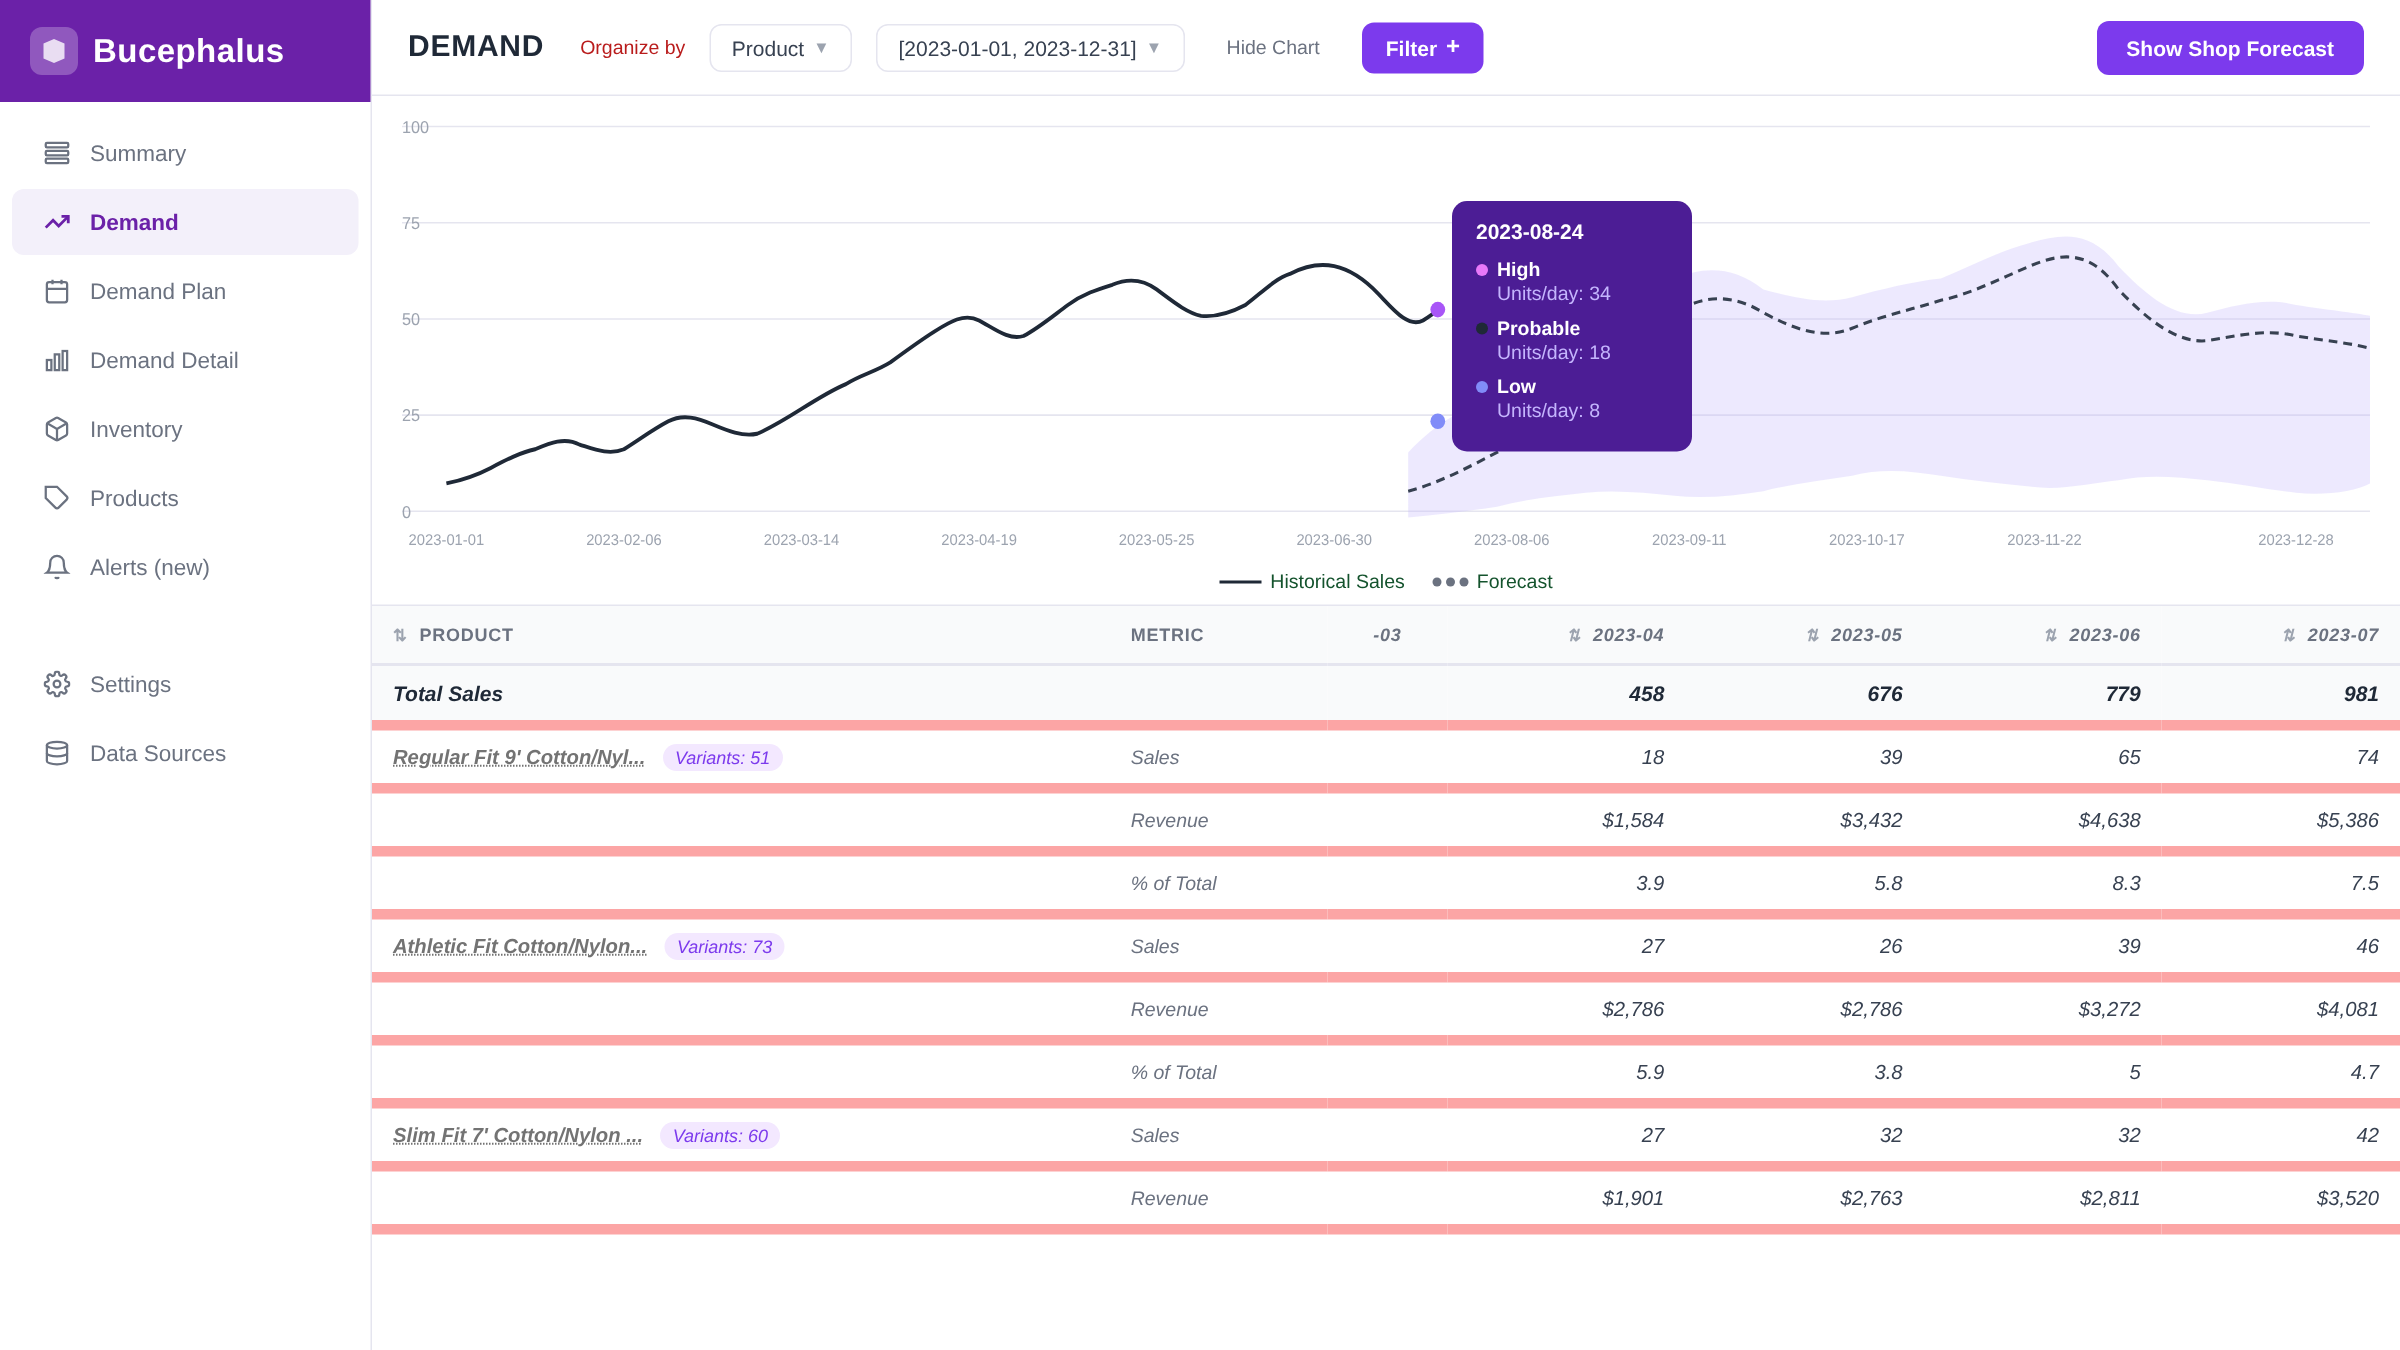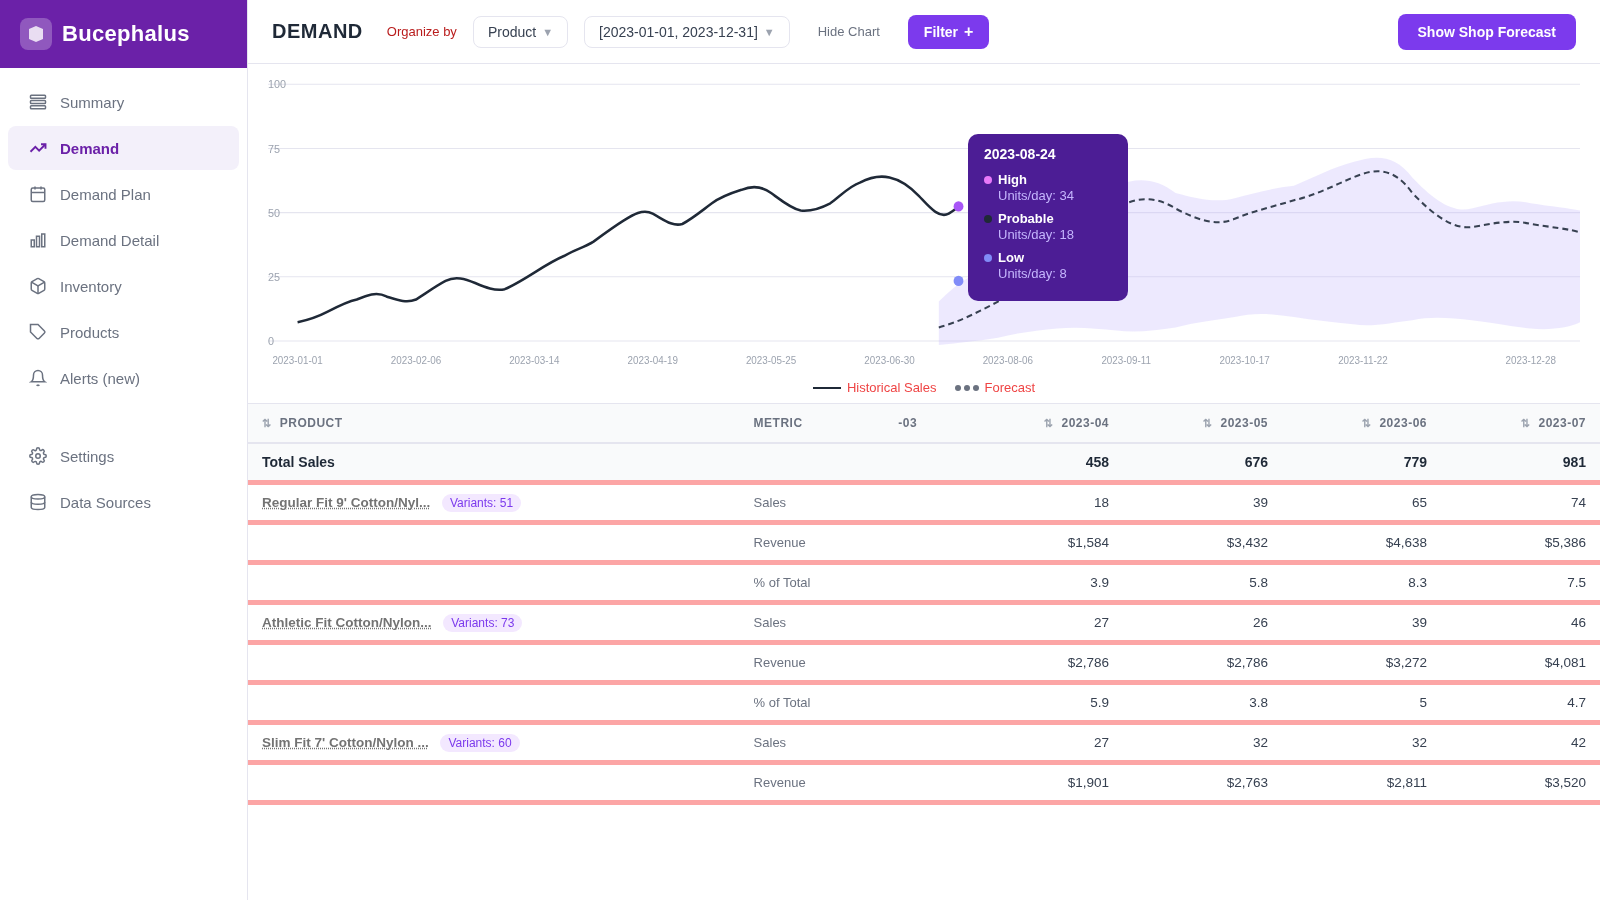--- a/index.html
+++ b/index.html
@@ -80,21 +80,21 @@
       flex-shrink: 0;
       position: relative;
       height: 340px;
       padding: 10px 20px 0 20px;
       background: #fff;
       border-bottom: 1px solid #e5e5ef;
     }
     .chart-svg-container { width: 100%; height: 300px; position: relative; }
     .chart-legend {
       display: flex; align-items: center; gap: 18px;
-      justify-content: center; padding: 6px 0 4px 0; font-size: 13px; color: #ef4444;
+      justify-content: center; padding: 6px 0 4px 0; font-size: 13px; color: #14532d;
     }
     .legend-item { display: flex; align-items: center; gap: 6px; }
     .legend-line { width: 28px; height: 2px; background: #1f2937; }
     .legend-dots { display: flex; gap: 3px; align-items: center; }
     .legend-dot { width: 6px; height: 6px; border-radius: 50%; background: #9ca3af; }
 
     
     .chart-tooltip {
       position: absolute;
       top: 60px; left: 700px;
@@ -109,22 +109,22 @@
     .tooltip-val { color: #c4b5fd; font-size: 13px; margin-top: 1px; padding-left: 14px; }
 
     
     .table-container { flex: 1; overflow-y: auto; }
     table { width: 100%; border-collapse: collapse; font-size: 13.5px; }
     thead tr { background: #f9fafb; border-bottom: 2px solid #e5e5ef; }
     thead th {
       padding: 12px 14px; text-align: left;
       font-size: 12px; font-weight: 700; color: #6b7280; letter-spacing: 0.5px; text-transform: uppercase;
     }
-    thead th.right { text-align: left; }
-    tbody tr { border-bottom: 5px solid #fca5a5; }
+    thead th.right { text-align: center; font-style: italic; }
+    tbody tr { border-bottom: 7px solid #fca5a5; font-style: italic; }
     td { padding: 10px 14px; color: #374151; }
     td.right { text-align: right; }
     .total-row td { font-weight: 700; color: #1f2937; background: #f9fafb; font-size: 14px; }
     .product-name { color: #737373; font-weight: 600; text-decoration: underline; text-decoration-style: dotted; cursor: pointer; }
     .variants-badge { font-size: 12px; color: #7c3aed; background: #f3e8ff; border-radius: 12px; padding: 2px 8px; margin-left: 8px; }
     .metric-cell { color: #6b7280; font-size: 13px; }
     .sort-icon { color: #9ca3af; font-size: 11px; margin-right: 4px; }
     .col-header { display: flex; align-items: center; gap: 4px; }
   </style>
 </head>

